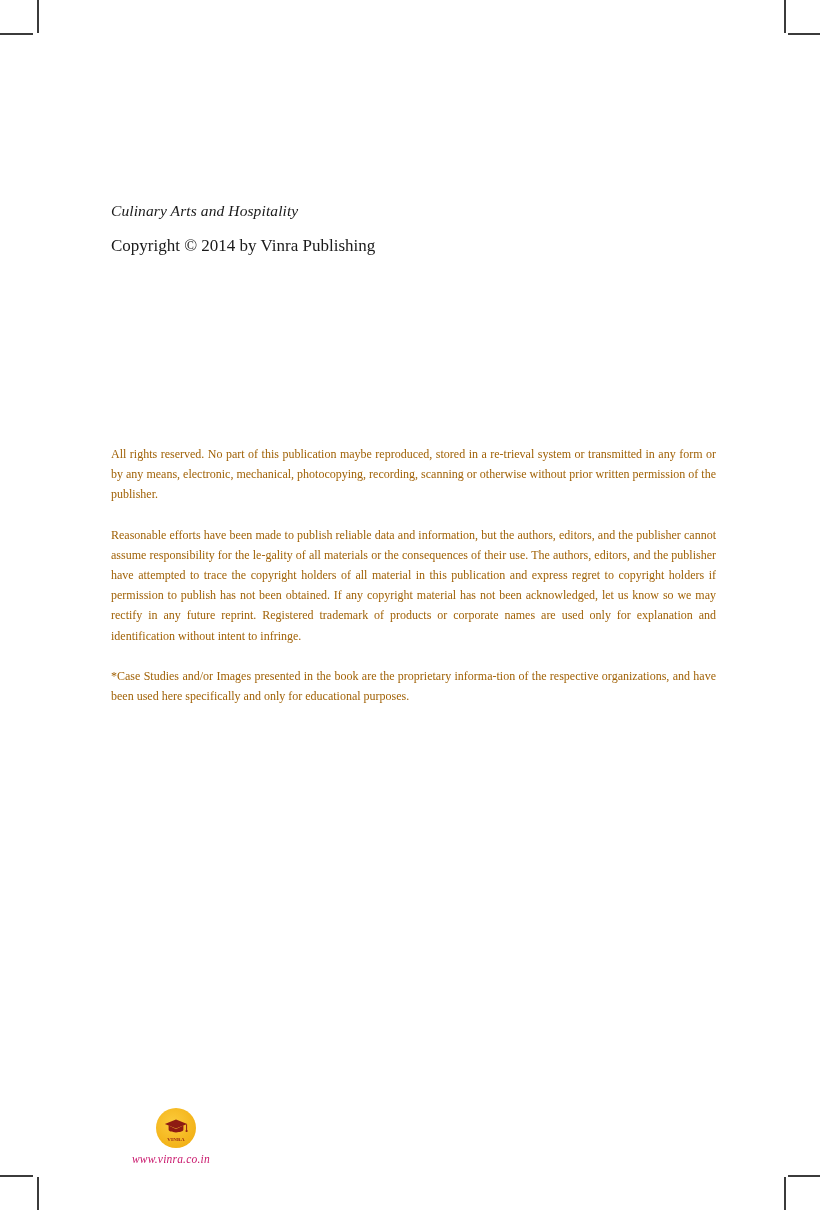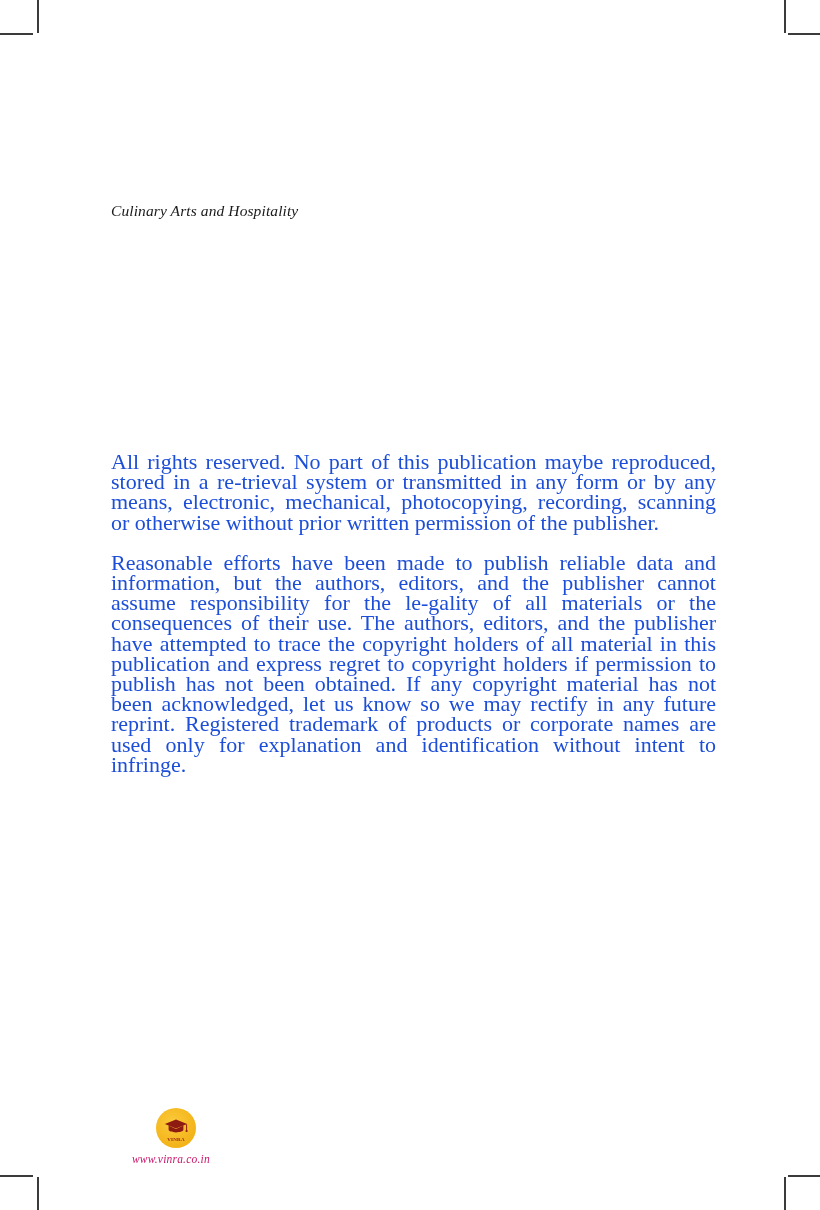--- a/index.html
+++ b/index.html
@@ -65,24 +65,24 @@
   .legal-block {
     position: absolute;
     top: 440px;
     left: 0;
     width: 605px;
   }
 
   .legal-para {
     text-align: justify;
     text-justify: inter-word;
-    font-size: 22px;
+    font-size: 12px;
     line-height: 20.2px;
-    margin: 12px 0 20px 0;
-    color: #1d4ed8;
+    margin: 4px 0 20px 0;
+    color: #a16207;
     hyphens: manual;
   }
   .legal-para:last-child { margin-bottom: 0; }
 
   
   .logo-area {
     position: absolute;
     left: 113px;
     top: 1108px;
     width: 150px;
@@ -135,24 +135,26 @@
 <div class="crop-mark crop-v cm-bl-v"></div>
 <div class="crop-mark crop-h cm-bl-h"></div>
 
 <div class="crop-mark crop-v cm-br-v"></div>
 <div class="crop-mark crop-h cm-br-h"></div>
 
 <div class="page">
 
   <div class="book-title">Culinary Arts and Hospitality</div>
 
+  <div class="copyright-line">Copyright © 2014 by Vinra Publishing</div>
 
   <div class="legal-block">
     <p class="legal-para">All rights reserved. No part of this publication maybe reproduced, stored in a re-trieval system or transmitted in any form or by any means, electronic, mechanical, photocopying, recording, scanning or otherwise without prior written permission of the publisher.</p>
     <p class="legal-para">Reasonable efforts have been made to publish reliable data and information, but the authors, editors, and the publisher cannot assume responsibility for the le-gality of all materials or the consequences of their use. The authors, editors, and the publisher have attempted to trace the copyright holders of all material in this publication and express regret to copyright holders if permission to publish has not been obtained. If any copyright material has not been acknowledged, let us know so we may rectify in any future reprint. Registered trademark of products or corporate names are used only for explanation and identification without intent to infringe.</p>
+    <p class="legal-para">*Case Studies and/or Images presented in the book are the proprietary informa-tion of the respective organizations, and have been used here specifically and only for educational purposes.</p>
   </div>
 
 </div>
 
 <div class="logo-area">
   <div class="logo-mark">
     <svg class="logo-cap" width="24" height="15" viewBox="0 0 24 15">
       <path d="M12 0.6 L23.2 5.0 L12 9.4 L0.8 5.0 Z" fill="#8E1B12"></path>
       <path d="M4.6 6.6 L4.6 10.6 C4.6 12.4 8.0 13.4 12 13.4 C16.0 13.4 19.4 12.4 19.4 10.6 L19.4 6.6 L12 9.9 Z" fill="#8E1B12"></path>
       <path d="M22.6 5.3 L22.6 11.2" stroke="#8E1B12" stroke-width="1" fill="none"></path>

